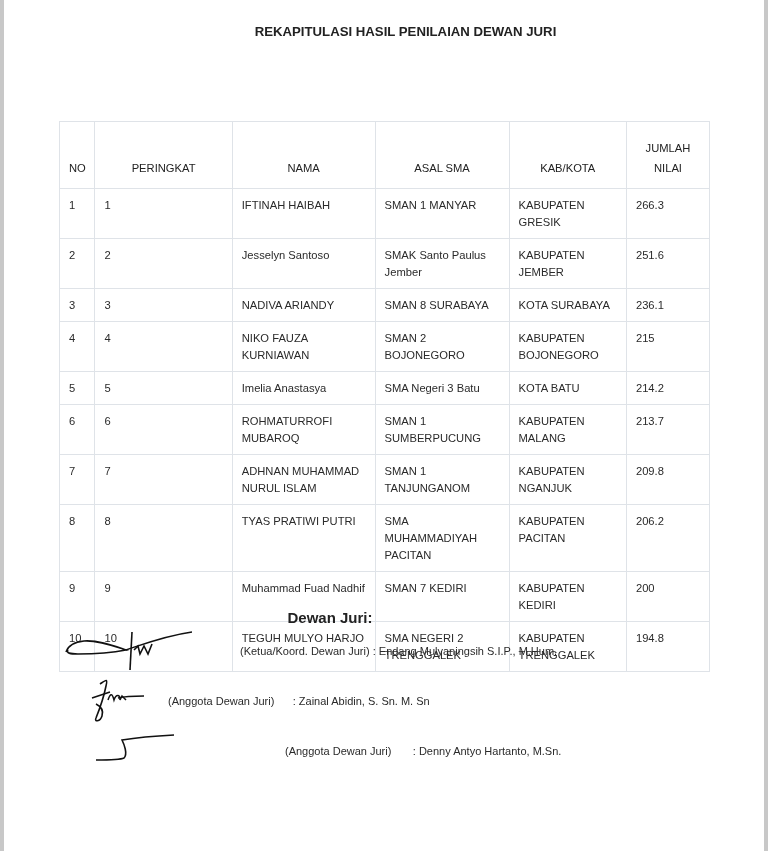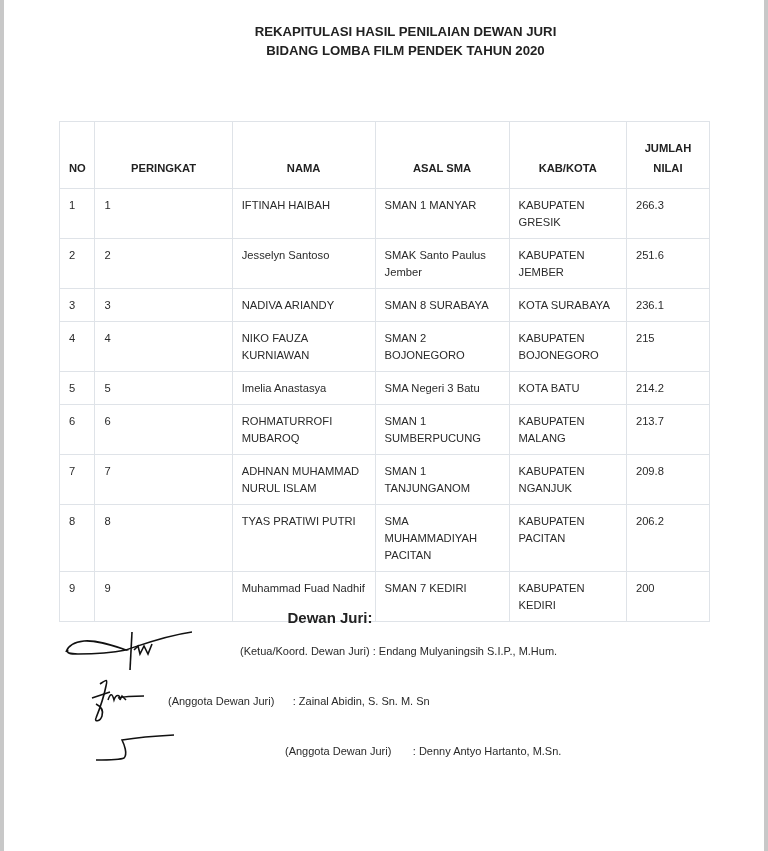--- a/index.html
+++ b/index.html
@@ -21,42 +21,41 @@
   .title-block div { margin: 0; padding-left: 43px; }
   table.results {
     position: absolute; left: 59px; top: 121px; width: 651px;
     border-collapse: collapse; font-size: 11.2px; color: #2a2a2a;
     table-layout: fixed;
   }
   table.results th, table.results td {
     border: 1px solid #dfe3e8; padding: 0 9px; vertical-align: top;
   }
   table.results th {
-    font-weight: bold; text-align: center; vertical-align: bottom;
+    font-weight: normal; text-align: center; vertical-align: bottom;
     padding-bottom: 10px; height: 56px; color: #222; font-size: 11.2px; line-height: 20px;
   }
   table.results td { line-height: 17px; padding-top: 8px; padding-bottom: 7px; }
   .col-no { width: 32px; } .col-rank { width: 124px; } .col-name { width: 129px; }
   .col-school { width: 121px; } .col-city { width: 106px; } .col-score { width: 75px; }
   th.l { text-align: left; padding-left: 16px; }
   .juri-title {
     position: absolute; left: 0; top: 609px; width: 660px; text-align: center;
     font-weight: bold; font-size: 15px; color: #222;
   }
   .sig-line { position: absolute; font-size: 11px; color: #2a2a2a; white-space: pre; }
   .sig { position: absolute; }
 </style>
 </head>
 <body>
 
 <div class="page"></div>
 
 <div class="title-block">
   <div>REKAPITULASI HASIL PENILAIAN DEWAN JURI</div>
-  <div>BIDANG LOMBA FILM PENDEK TAHUN 2020</div>
 </div>
 
 <table class="results">
   <colgroup>
     <col class="col-no">
       <col class="col-rank">
       <col class="col-name">
     <col class="col-school">
       <col class="col-city">
       <col class="col-score">
@@ -140,20 +139,28 @@
         <td>206.2</td>
       </tr>
       <tr>
         <td>9</td>
         <td>9</td>
         <td>Muhammad Fuad Nadhif</td>
         <td>SMAN 7 KEDIRI</td>
         <td>KABUPATEN KEDIRI</td>
         <td>200</td>
       </tr>
+      <tr>
+        <td>10</td>
+        <td>10</td>
+        <td>TEGUH MULYO HARJO</td>
+        <td>SMA NEGERI 2 TRENGGALEK</td>
+        <td>KABUPATEN TRENGGALEK</td>
+        <td>194.8</td>
+      </tr>
     </tbody>
 </table>
 
 <div class="juri-title">Dewan Juri:</div>
 
 <svg class="sig" style="left:64px; top:628px;" width="140" height="44" viewBox="0 0 140 44">
   <path d="M2 24 C 4 18, 10 14, 20 13 C 34 12, 50 18, 62 22 C 52 24, 30 26, 14 26 C 6 26, 2 25, 4 22" fill="none" stroke="#111" stroke-width="1.6"></path>
   <path d="M62 22 C 80 16, 100 8, 128 4" fill="none" stroke="#111" stroke-width="1.4"></path>
   <path d="M68 4 L 66 42" fill="none" stroke="#111" stroke-width="1.6"></path>
   <path d="M70 22 L 74 18 L 76 26 L 80 18 L 84 26 L 88 16" fill="none" stroke="#111" stroke-width="1.6"></path>

